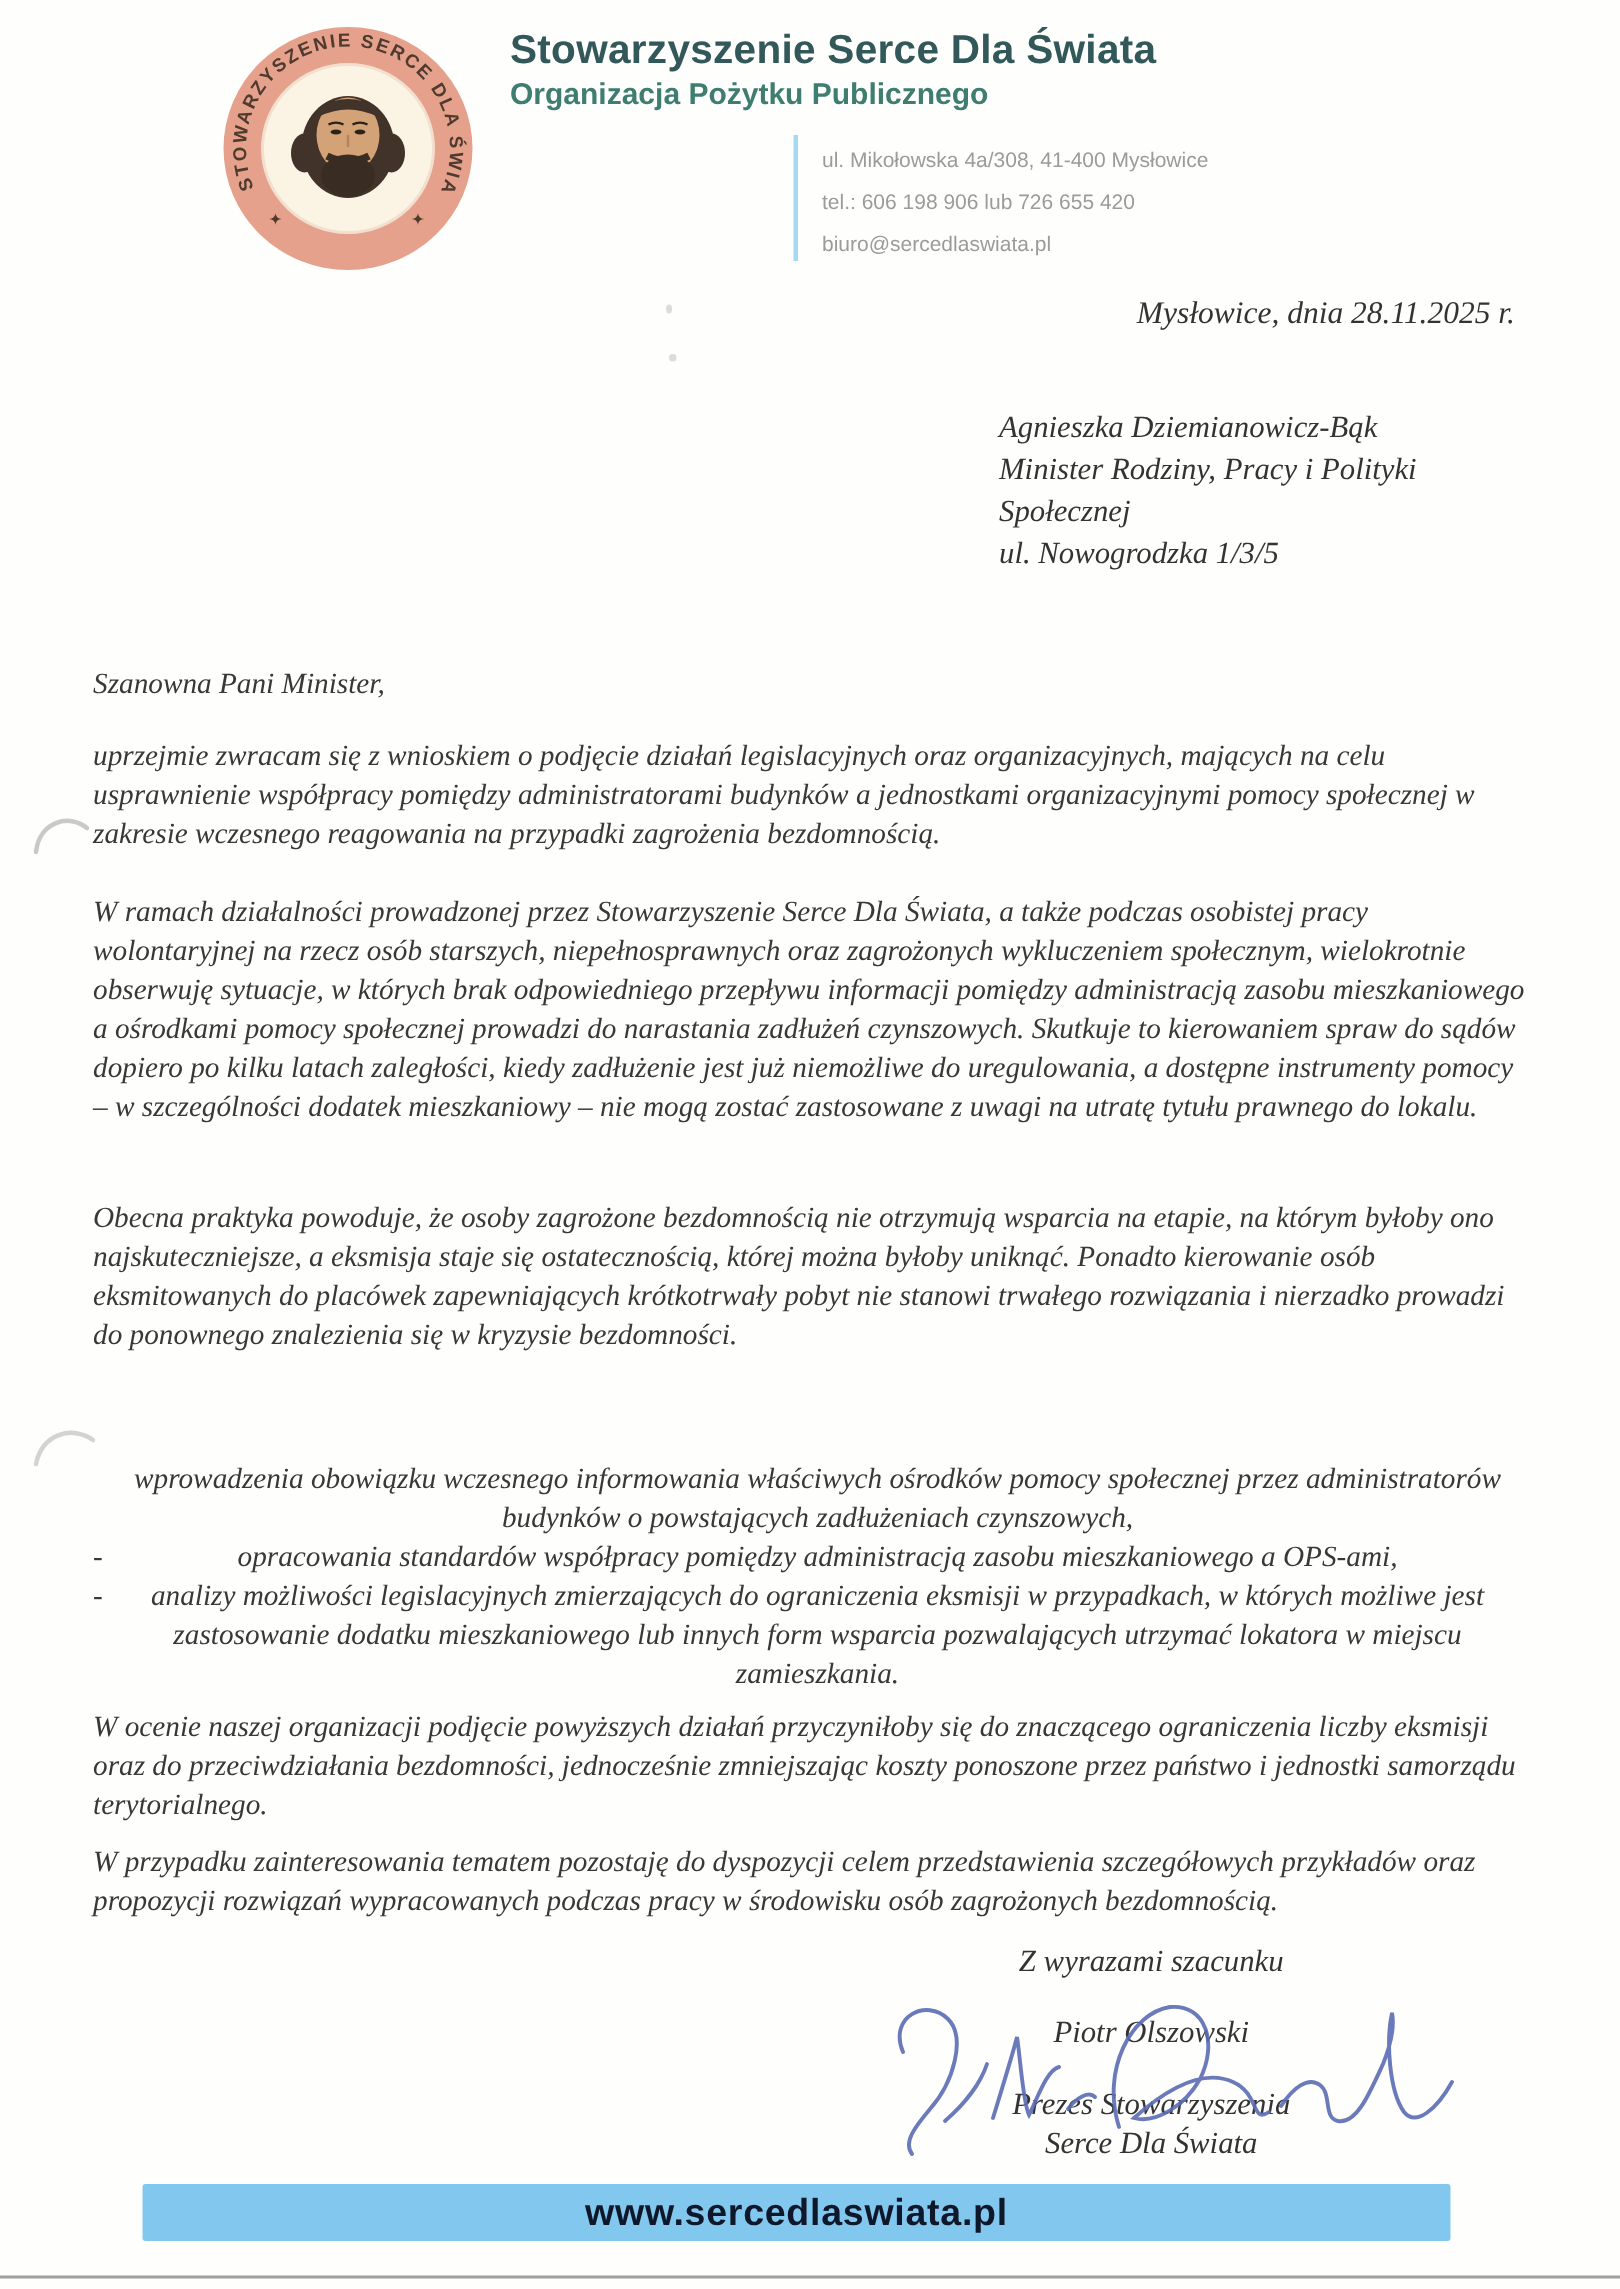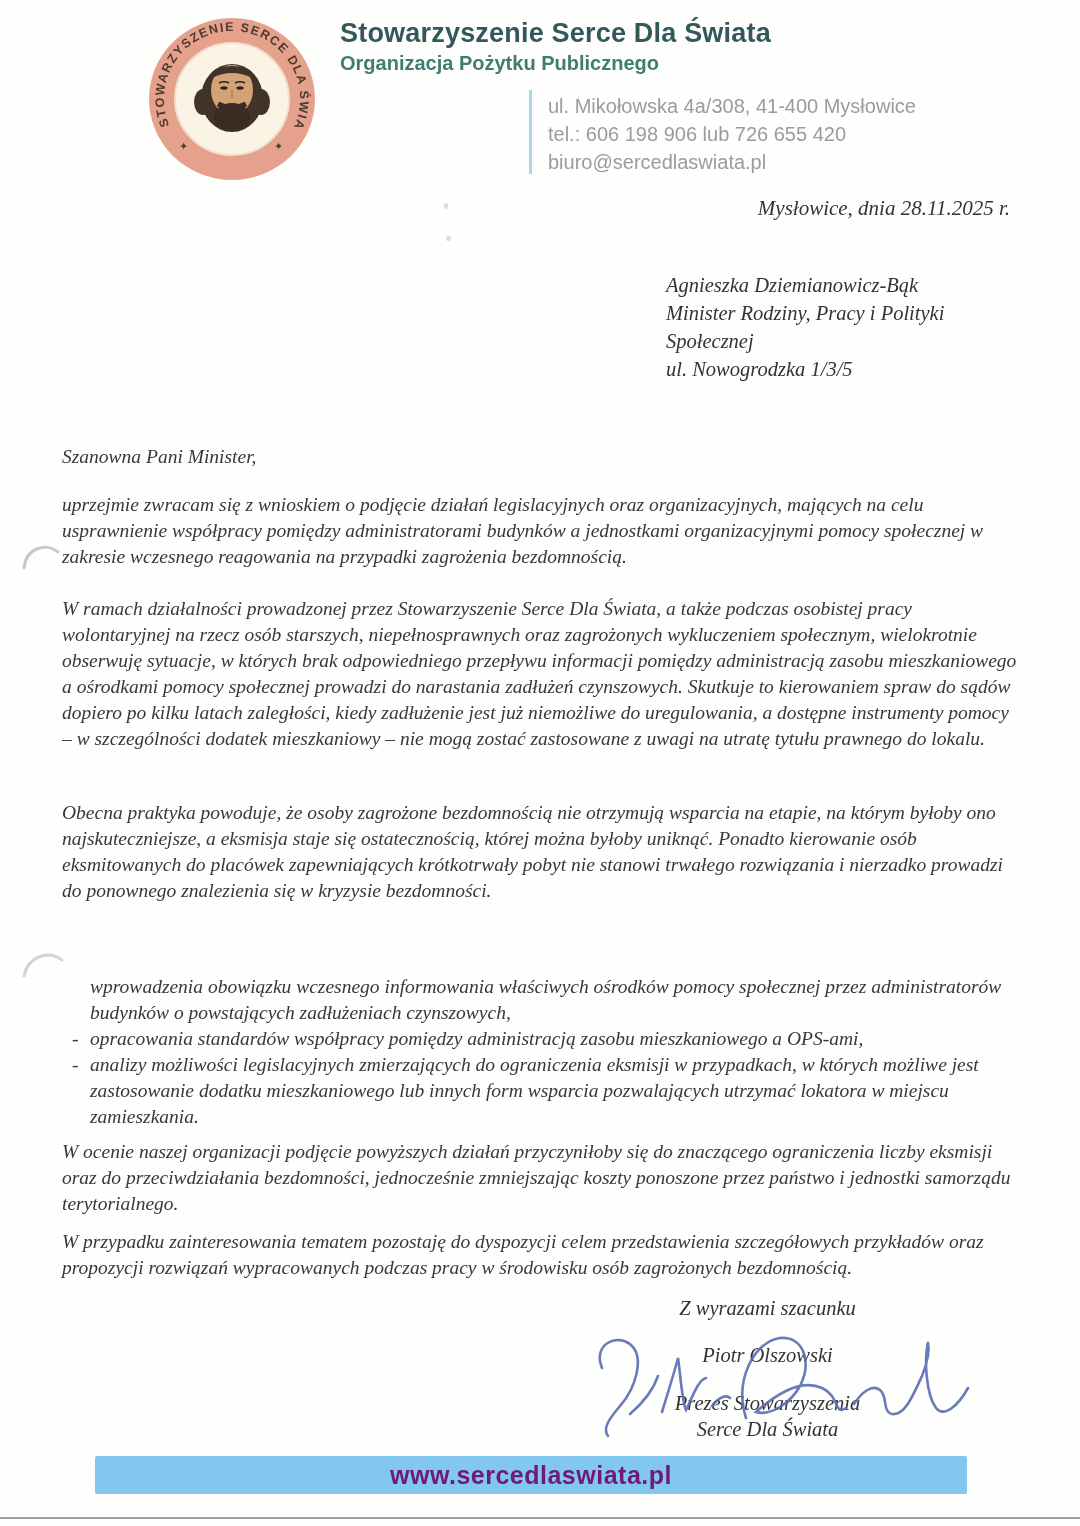--- a/index.html
+++ b/index.html
@@ -26,38 +26,38 @@
   }
   .registry{
     position:absolute;left:340px;top:92px;
     font-family:"Liberation Sans", sans-serif;
     font-size:18px;line-height:28px;color:#8e8e8e;
   }
   .hdr-divider{position:absolute;left:529px;top:90px;width:3px;height:84px;background:#a6d9f0;}
   .contact{
     position:absolute;left:548px;top:92px;
     font-family:"Liberation Sans", sans-serif;
-    font-size:20px;line-height:28px;color:#9b9b9b;
+    font-size:14px;line-height:28px;color:#9b9b9b;
   }
   
   .dateline{
     position:absolute;right:70px;top:196px;
     font-style:italic;font-size:21px;color:#333;
   }
   .recipient{
     position:absolute;left:666px;top:271px;
     font-style:italic;font-size:20.5px;line-height:28px;color:#333;
   }
   .body-text{font-style:italic;font-size:19.5px;line-height:26px;color:#383838;}
   .salutation{position:absolute;left:62px;top:444px;}
   .p1{position:absolute;left:62px;top:492px;width:956px;}
   .p2{position:absolute;left:62px;top:596px;width:956px;}
   .p3{position:absolute;left:62px;top:800px;width:958px;}
   .req-intro{position:absolute;left:62px;top:922px;width:956px;}
-  .req-list{position:absolute;left:72px;top:974px;width:948px;}
+  .req-list{position:absolute;left:62px;top:974px;width:948px;text-align:center;}
   .list-item{position:relative;padding-left:18px;}
   .list-item .marker{position:absolute;left:0;top:0;}
   .p5{position:absolute;left:62px;top:1139px;width:958px;}
   .p6{position:absolute;left:62px;top:1229px;width:958px;}
   
   .closing-block{
     position:absolute;left:595px;top:1297px;width:345px;
     font-style:italic;font-size:20.5px;color:#333;text-align:center;
   }
   .valediction{margin:0 0 24px 0;}
@@ -65,21 +65,21 @@
   .signer-title{margin:0;line-height:26px;}
   .signature-svg{position:absolute;left:578px;top:1318px;pointer-events:none;}
   
   .footer-bar{
     position:absolute;left:95px;top:1456px;width:872px;height:38px;
     background:#82c8ee;border-radius:2px;
     display:flex;align-items:center;justify-content:center;
   }
   .footer-text{
     font-family:"Liberation Sans", sans-serif;
-    font-weight:bold;font-size:25px;color:#701a75;letter-spacing:.5px;
+    font-weight:bold;font-size:25px;color:#0f172a;letter-spacing:.5px;
   }
   .scan-bottom-line{position:absolute;left:0;top:1517px;width:1080px;height:2px;background:#8f8f8f;opacity:.85;}
   
   .artifact{position:absolute;pointer-events:none;}
   .speck{position:absolute;background:#b9b9b9;border-radius:50%;}
 </style>
 </head>
 <body>
 
 <div class="page">

